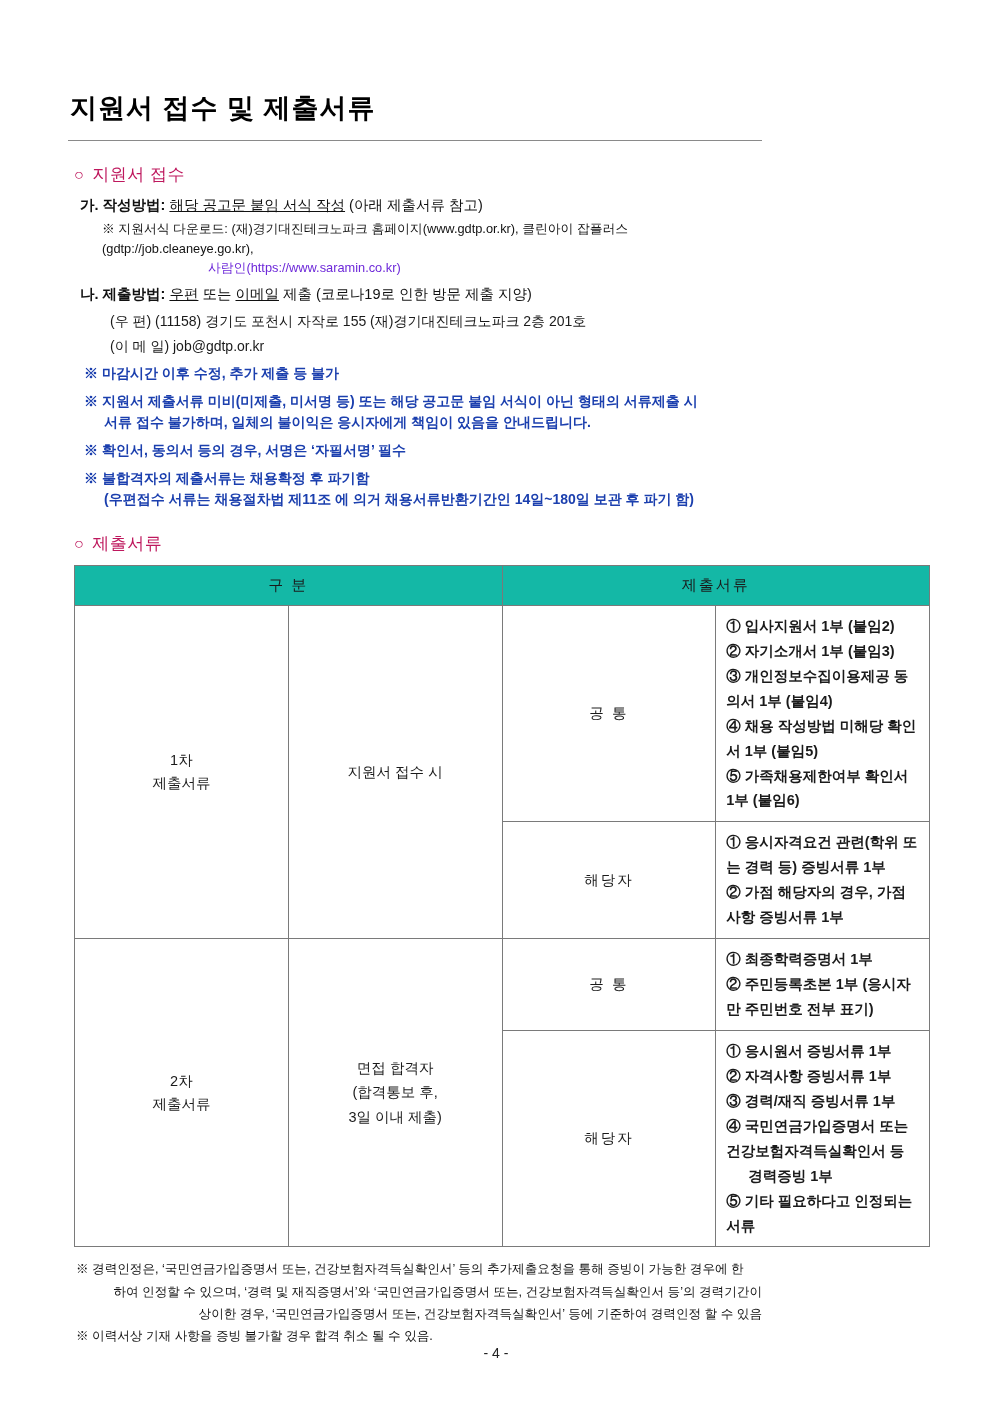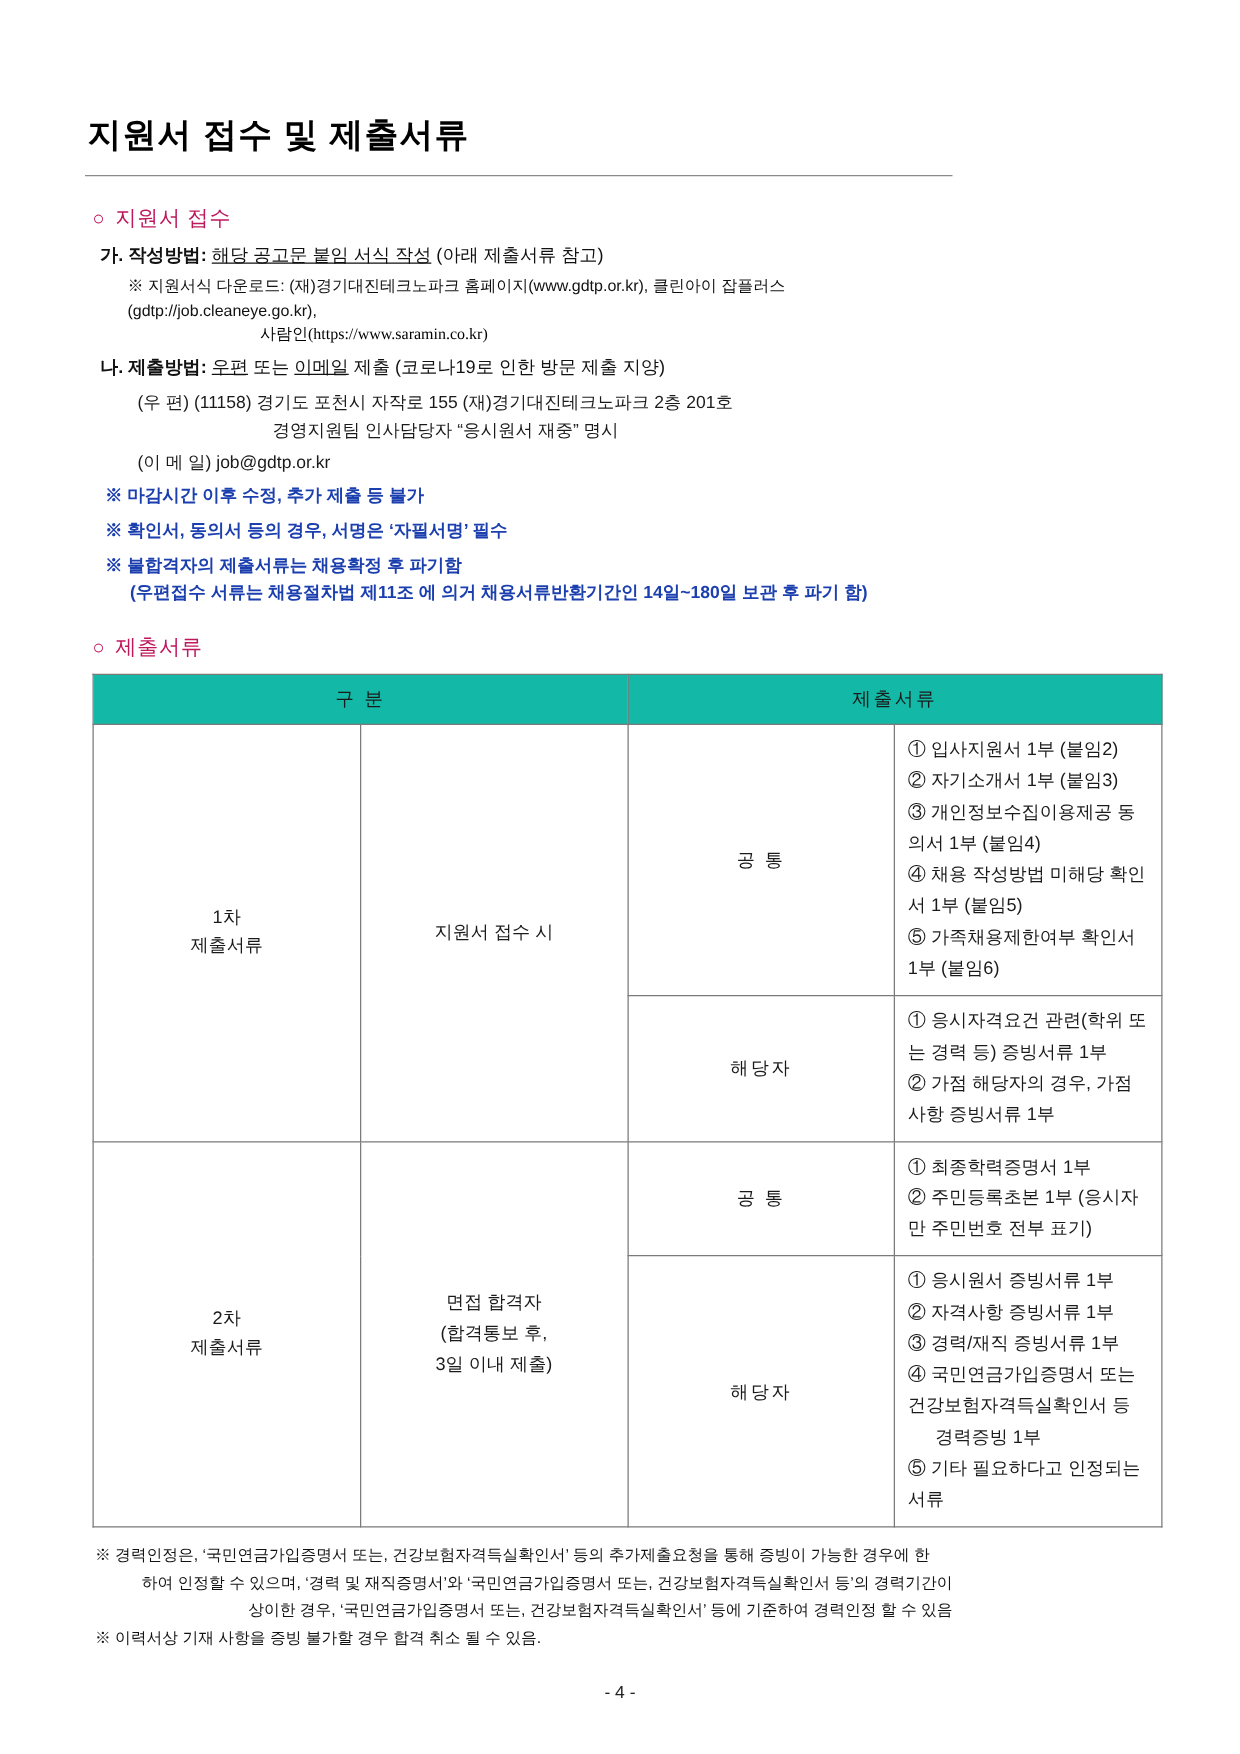--- a/index.html
+++ b/index.html
@@ -51,22 +51,21 @@
   .sub {
     font-size: 12.8px;
     margin: 3px 0 0 34px;
     line-height: 1.5;
     color: #111;
   }
   .sub2 {
     font-size: 12.8px;
     margin: 0 0 0 140px;
     line-height: 1.5;
-    color: #000000;
-    font-family: Liberation Serif, serif;
+    color: #6d28d9;
   }
   .addr {
     font-size: 14px;
     margin: 4px 0 0 42px;
     line-height: 1.6;
   }
   .addr2 {
     font-size: 14px;
     margin: 1px 0 0 150px;
     line-height: 1.6;
@@ -119,20 +118,21 @@
   td.who {
     text-align: center;
     width: 72px;
     letter-spacing: 2px;
   }
   td.items {
     padding: 10px 12px;
   }
   td.items div {
     line-height: 1.72;
+    font-weight: bold;
   }
   td.items div.cont {
     padding-left: 22px;
   }
   .footnotes {
     font-size: 12.6px;
     margin: 12px 0 0 8px;
     line-height: 1.6;
     color: #111;
   }
@@ -176,28 +176,31 @@
     <span class="u">우편</span>
     <span>또는</span>
     <span class="u">이메일</span>
     <span>제출 (코로나19로 인한 방문 제출 지양)</span>
   </div>
 
   <div class="addr">
     <span>(우    편)</span>
     <span>(11158) 경기도 포천시 자작로 155 (재)경기대진테크노파크 2층 201호</span>
   </div>
-  <div class="addr2">경영지원팀 인사담당자 “응시원서 재중” 명시</div>
 
   <div class="email">
     <span>(이 메 일)</span>
     <span>job@gdtp.or.kr</span>
   </div>
 
   <div class="notice">※ 마감시간 이후 수정, 추가 제출 등 불가</div>
+  <div class="notice">
+    <span>※ 지원서 제출서류 미비(미제출, 미서명 등) 또는 해당 공고문 붙임 서식이 아닌 형태의 서류제출 시</span>
+    <span class="ind">서류 접수 불가하며, 일체의 불이익은 응시자에게 책임이 있음을 안내드립니다.</span>
+  </div>
   <div class="notice">※ 확인서, 동의서 등의 경우, 서명은 ‘자필서명’ 필수</div>
   <div class="notice">
     <span>※ 불합격자의 제출서류는 채용확정 후 파기함</span>
     <span class="ind">(우편접수 서류는 채용절차법 제11조 에 의거 채용서류반환기간인 14일~180일 보관 후 파기 함)</span>
   </div>
 
   <div class="section-head">
     <span class="circ">○</span><span>제출서류</span>
   </div>
 

